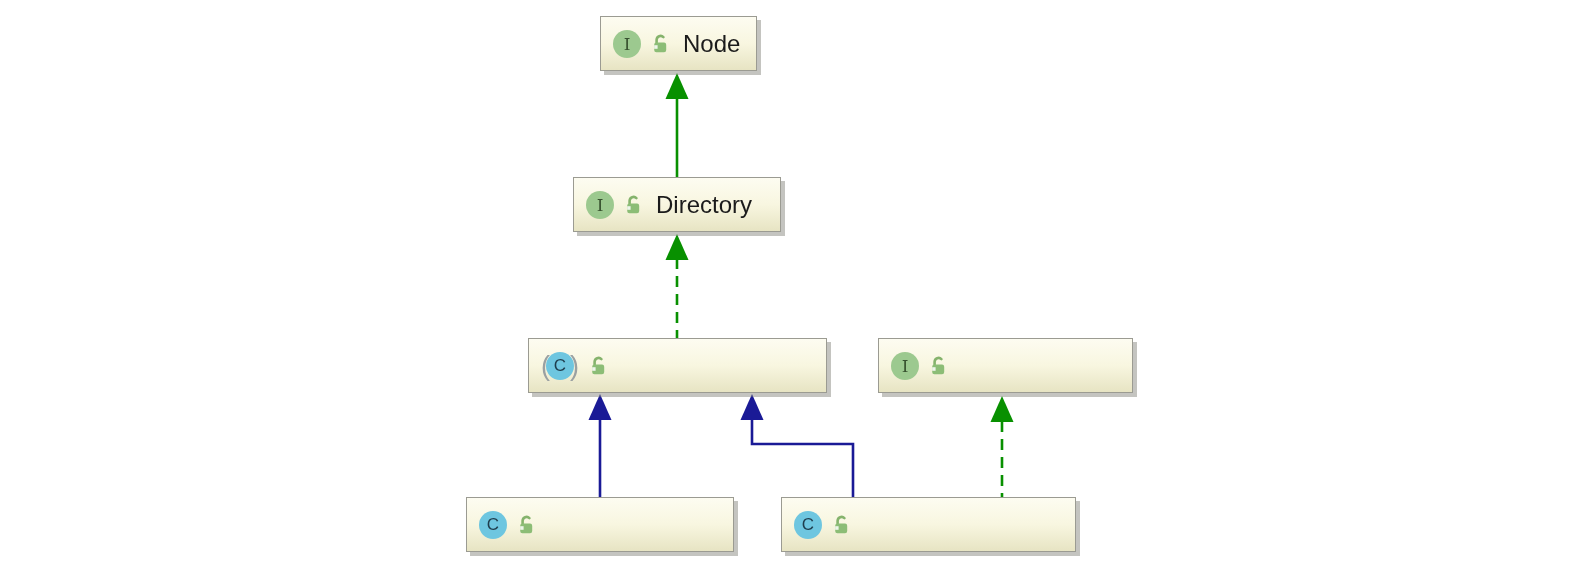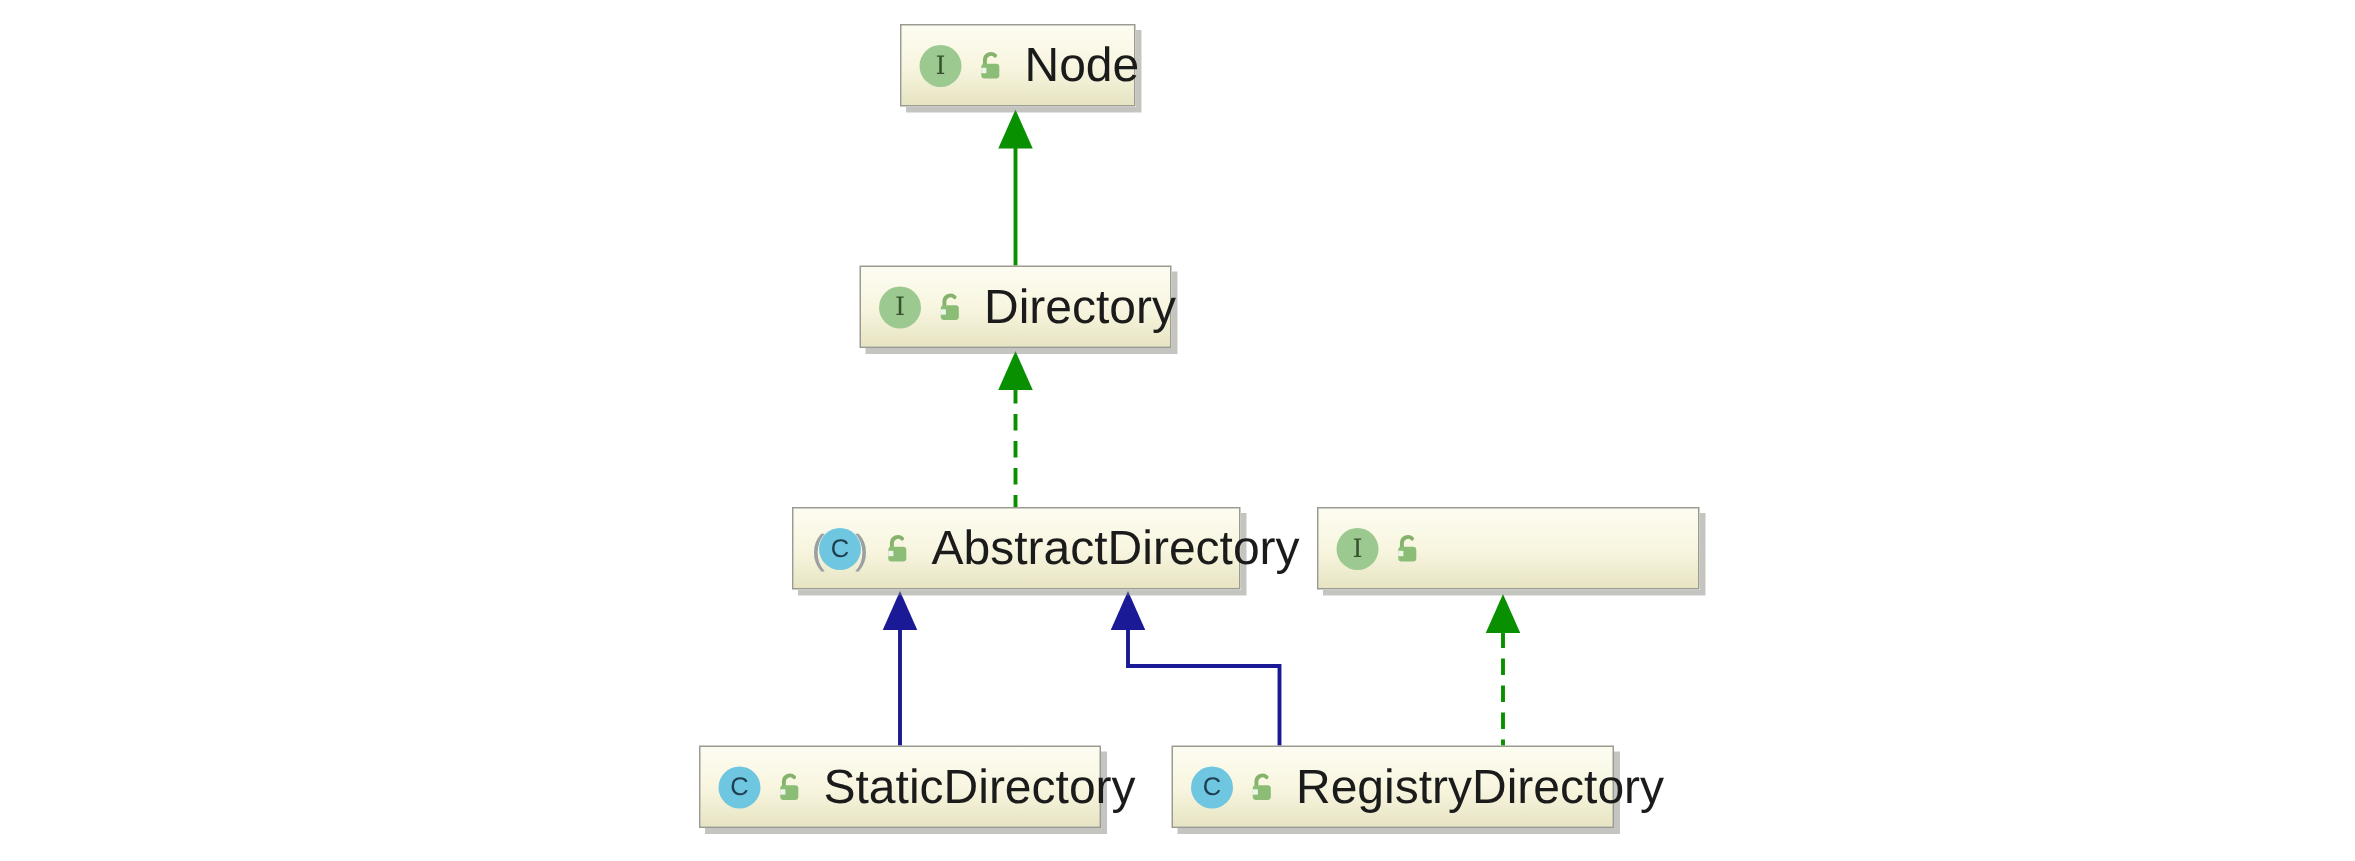--- a/index.html
+++ b/index.html
@@ -57,21 +57,21 @@
   }
   .paren.left{margin-right:-4px;}
   .paren.right{margin-left:-4px;}
   .lock{
     margin-left:8px;
     flex:0 0 auto;
     display:inline-flex;
   }
   .label{
     margin-left:14px;
-    font-size:32px;
+    font-size:24px;
     color:#1b1b1b;
     white-space:nowrap;
   }
 </style>
 </head>
 <body>
 
 <div class="canvas">
 
   <svg class="edges" width="1570" height="574" viewBox="0 0 1570 574">
@@ -132,21 +132,20 @@
       <span class="circ cls">C</span>
       <span class="paren right">)</span>
     </span>
     <span class="lock">
       <svg width="20" height="22" viewBox="0 0 20 22">
         <path d="M7.6 9.5 V6.8 A4 4 0 0 1 14.4 4.1" fill="none" stroke="#85b36c" stroke-width="2.6" stroke-linecap="round"></path>
         <rect x="5.2" y="9.5" width="12" height="9.8" rx="2.2" fill="#8cbd76"></rect>
         <rect x="5.2" y="12.2" width="3.4" height="3.6" fill="#ffffff" opacity="0.85"></rect>
       </svg>
     </span>
-    <span class="label">AbstractDirectory</span>
   </div>
 
   <div class="uml-node" style="left:878px;top:338px;width:255px;">
     <span class="circ iface">I</span>
     <span class="lock">
       <svg width="20" height="22" viewBox="0 0 20 22">
         <path d="M7.6 9.5 V6.8 A4 4 0 0 1 14.4 4.1" fill="none" stroke="#85b36c" stroke-width="2.6" stroke-linecap="round"></path>
         <rect x="5.2" y="9.5" width="12" height="9.8" rx="2.2" fill="#8cbd76"></rect>
         <rect x="5.2" y="12.2" width="3.4" height="3.6" fill="#ffffff" opacity="0.85"></rect>
       </svg>
@@ -155,28 +154,26 @@
 
   <div class="uml-node" style="left:466px;top:497px;width:268px;">
     <span class="circ cls">C</span>
     <span class="lock">
       <svg width="20" height="22" viewBox="0 0 20 22">
         <path d="M7.6 9.5 V6.8 A4 4 0 0 1 14.4 4.1" fill="none" stroke="#85b36c" stroke-width="2.6" stroke-linecap="round"></path>
         <rect x="5.2" y="9.5" width="12" height="9.8" rx="2.2" fill="#8cbd76"></rect>
         <rect x="5.2" y="12.2" width="3.4" height="3.6" fill="#ffffff" opacity="0.85"></rect>
       </svg>
     </span>
-    <span class="label">StaticDirectory</span>
   </div>
 
   <div class="uml-node" style="left:781px;top:497px;width:295px;">
     <span class="circ cls">C</span>
     <span class="lock">
       <svg width="20" height="22" viewBox="0 0 20 22">
         <path d="M7.6 9.5 V6.8 A4 4 0 0 1 14.4 4.1" fill="none" stroke="#85b36c" stroke-width="2.6" stroke-linecap="round"></path>
         <rect x="5.2" y="9.5" width="12" height="9.8" rx="2.2" fill="#8cbd76"></rect>
         <rect x="5.2" y="12.2" width="3.4" height="3.6" fill="#ffffff" opacity="0.85"></rect>
       </svg>
     </span>
-    <span class="label">RegistryDirectory</span>
   </div>
 
 </div>
 
 </body></html>

